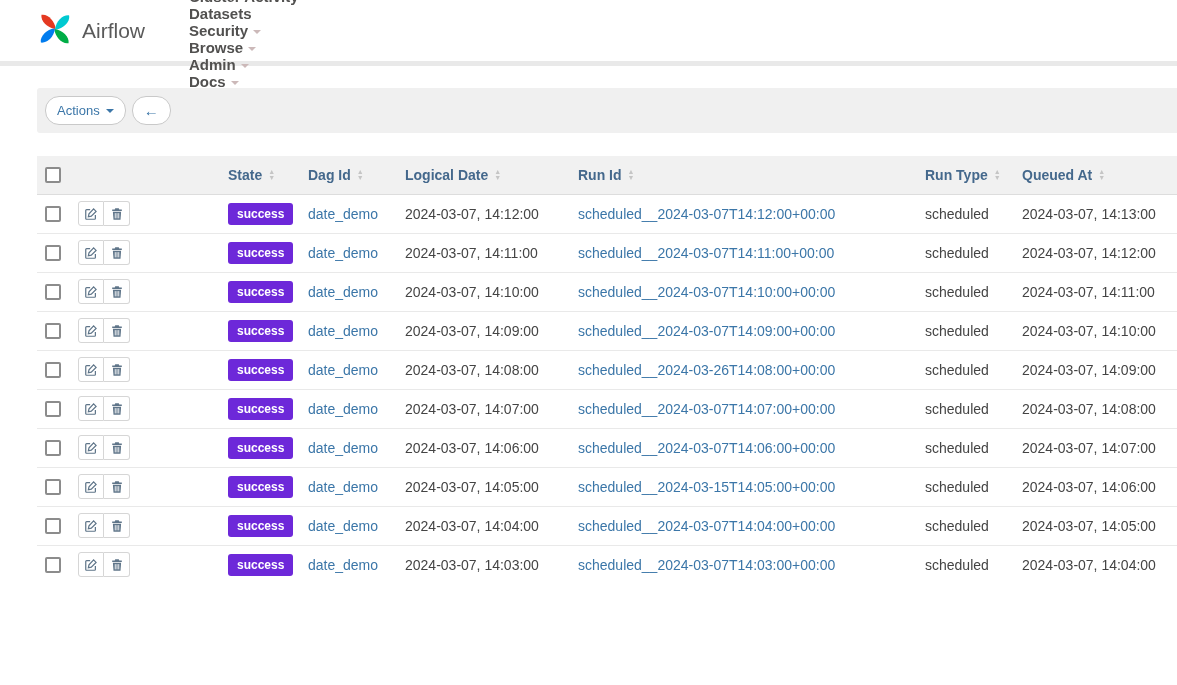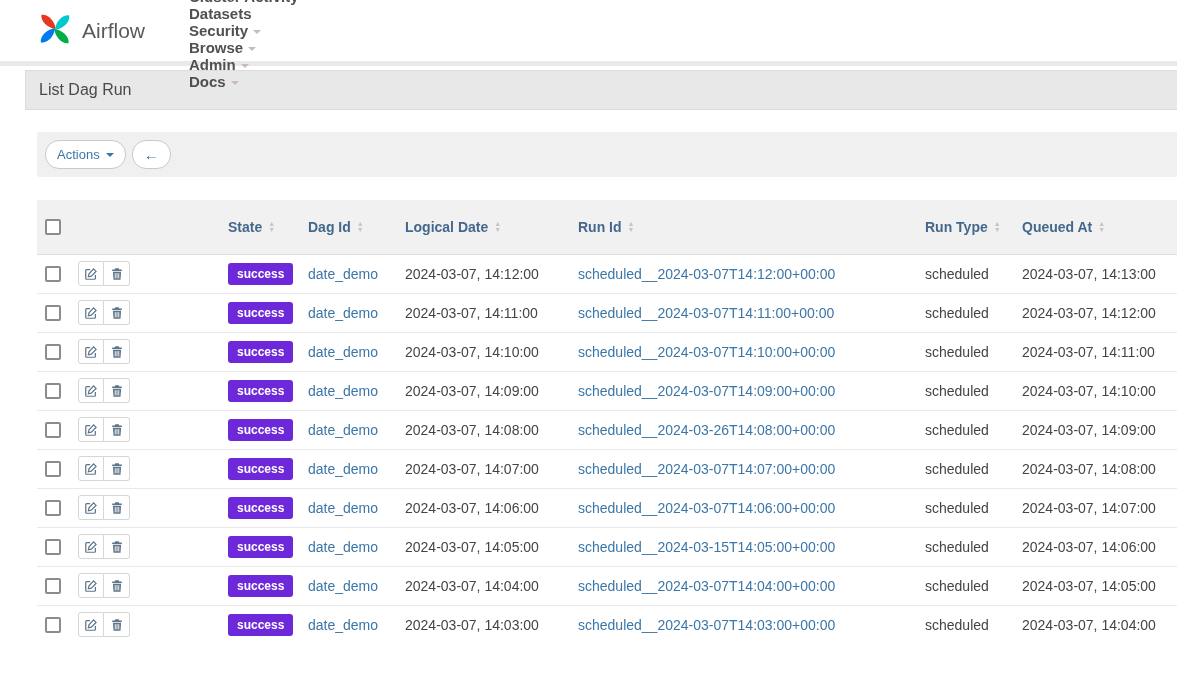--- a/index.html
+++ b/index.html
@@ -92,21 +92,21 @@
     align-items: center;
     gap: 6px;
     cursor: pointer;
     font-family: inherit;
   }
   .btn .caret { border-top-color: #3b76a8; margin-top: 1px; }
   .btn-back { font-size: 15px; padding: 3px 11px; line-height: 1.4; }
 
   
   table { margin-top: 23px; border-collapse: collapse; width: 100%; table-layout: fixed; }
-  thead tr { background: #f1f1f1; height: 54px; }
+  thead tr { background: #f1f1f1; height: 38px; }
   th {
     text-align: left;
     padding-left: 8px;
     font-size: 14px;
     color: #44688c;
     font-weight: bold;
     cursor: pointer;
   }
   .th-flex { display: inline-flex; align-items: center; gap: 6px; }
   .sort {
@@ -194,23 +194,20 @@
       </a>
     <a class="nav-item">
         <span>Docs</span>
         <span class="caret"></span>
       </a>
   </div>
 </div>
 <div class="navbar-shadow"></div>
 
 <div class="content">
-  <div class="panel-heading">
-    <span>List Dag Run</span>
-  </div>
 
   <div class="inner">
 
     <div class="actions-bar">
       <button class="btn">
         <span>Actions</span>
         <span class="caret"></span>
       </button>
       <button class="btn btn-back">
         <span>←</span>

